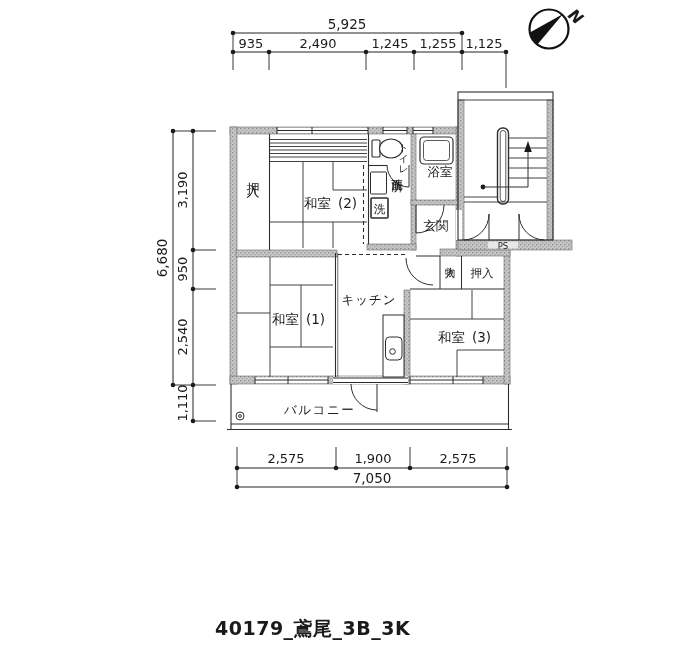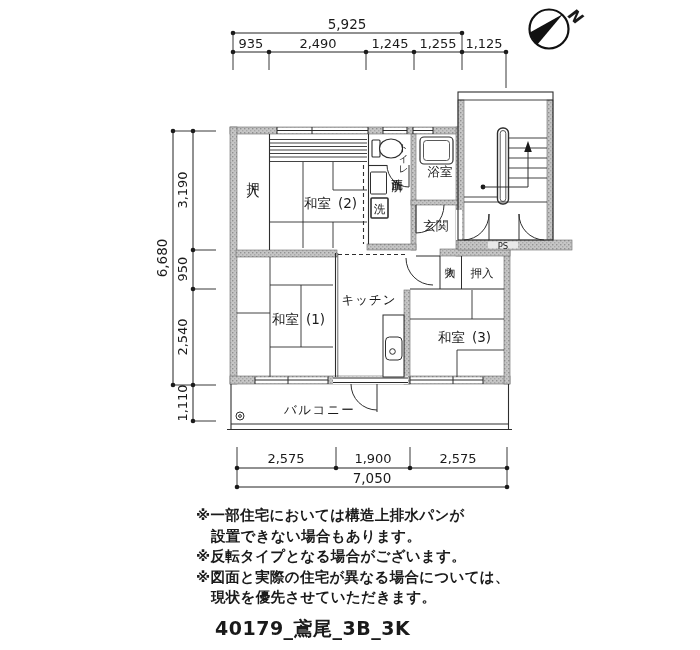--- a/index.html
+++ b/index.html
@@ -312,23 +312,16 @@
     <text x="252" y="324" font-size="13.5">和室</text>
     <text x="286" y="324" font-size="13.5">(1)</text>
     <text x="349" y="304" font-size="12.5" text-anchor="middle" letter-spacing="1">キッチン</text>
     <text x="418" y="342" font-size="13.5">和室</text>
     <text x="452" y="342" font-size="13.5">(3)</text>
     <text x="264" y="414" font-size="12.5" letter-spacing="1.5">バルコニー</text>
   </g>
 </svg>
 
   
-  <div class="notes">
-    <div>※一部住宅においては構造上排水パンが</div>
-    <div class="indent">設置できない場合もあります。</div>
-    <div>※反転タイプとなる場合がございます。</div>
-    <div>※図面と実際の住宅が異なる場合については、</div>
-    <div class="indent">現状を優先させていただきます。</div>
-  </div>
 
   <div class="plan-id">40179_鳶尾_3B_3K</div>
 
 </div>
 
 </body></html>

